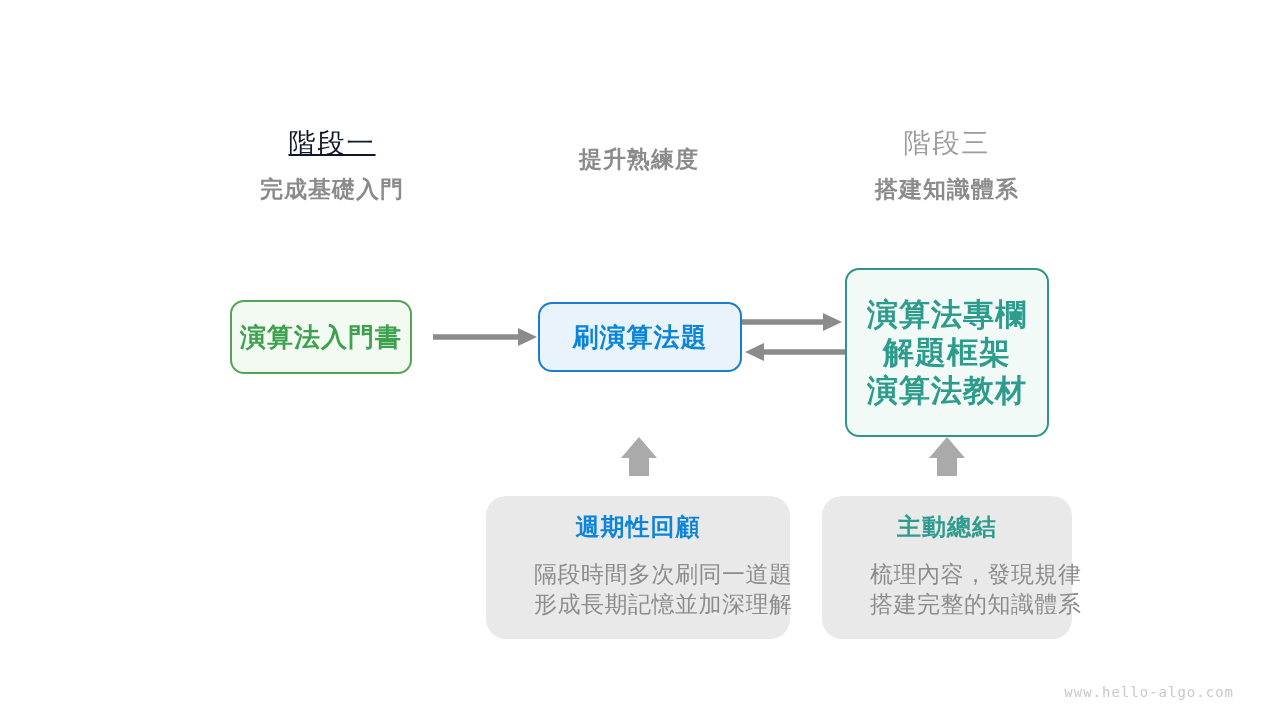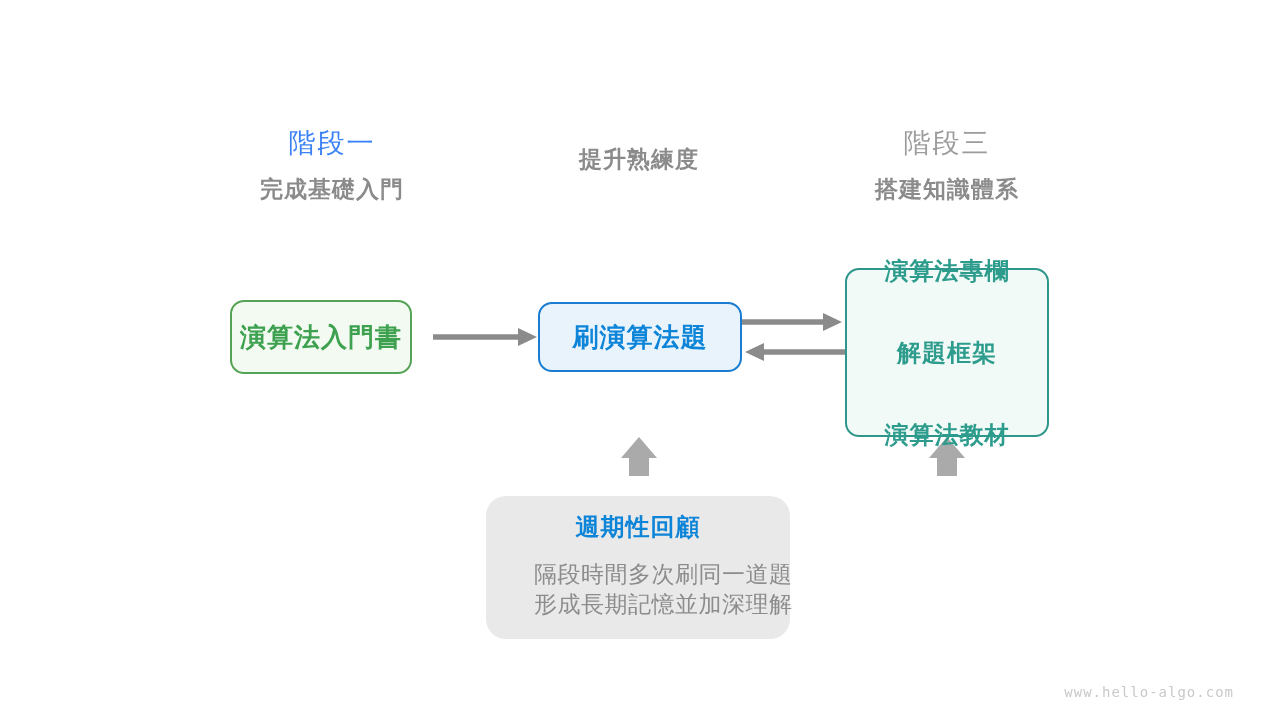--- a/index.html
+++ b/index.html
@@ -45,21 +45,21 @@
     border-radius: 14px;
     display: flex;
     flex-direction: column;
     align-items: center;
     justify-content: center;
     font-weight: 700;
     letter-spacing: 1px;
   }
   .flow-box.b1 { left: 230px; top: 300px; width: 182px; height: 74px; font-size: 26px; }
   .flow-box.b2 { left: 538px; top: 302px; width: 204px; height: 70px; font-size: 26px; }
-  .flow-box.b3 { left: 845px; top: 268px; width: 204px; height: 169px; font-size: 24px; gap: 44px; }
+  .flow-box.b3 { left: 845px; top: 268px; width: 204px; height: 169px; font-size: 31px; }
   .flow-box .box-line { line-height: 38px; white-space: nowrap; }
   .flow-box.b1 .box-line, .flow-box.b2 .box-line { line-height: 34px; }
 
   
   svg.arrows {
     position: absolute;
     left: 0; top: 0;
     width: 1280px;
     height: 720px;
     pointer-events: none;
@@ -99,21 +99,21 @@
     font-size: 14px;
     letter-spacing: 1px;
   }
 </style>
 </head>
 <body>
 
 <div class="canvas">
 
   <div class="stage-header s1">
-    <div class="stage-title" style="color: #3b82f6;">階段一</div>
+    <div class="stage-title" style="color: #0f172a; text-decoration: underline;">階段一</div>
     <div class="stage-subtitle" style="color: rgb(139, 139, 139);">完成基礎入門</div>
   </div>
   <div class="stage-header s2">
     <div class="stage-subtitle" style="color: rgb(139, 139, 139);">提升熟練度</div>
   </div>
   <div class="stage-header s3">
     <div class="stage-title" style="color: rgb(156, 156, 156);">階段三</div>
     <div class="stage-subtitle" style="color: rgb(139, 139, 139);">搭建知識體系</div>
   </div>
 
@@ -148,16 +148,23 @@
   </div>
 
   <div class="note-box n1" style="background-color: rgb(233, 233, 233);">
     <div class="note-title" style="color: rgb(12, 132, 216);">週期性回顧</div>
     <div class="note-body" style="color: rgb(140, 140, 140);">
       <div class="note-line">隔段時間多次刷同一道題</div>
       <div class="note-line">形成長期記憶並加深理解</div>
     </div>
   </div>
 
+  <div class="note-box n2" style="background-color: rgb(233, 233, 233);">
+    <div class="note-title" style="color: rgb(45, 156, 140);">主動總結</div>
+    <div class="note-body" style="color: rgb(140, 140, 140);">
+      <div class="note-line">梳理內容，發現規律</div>
+      <div class="note-line">搭建完整的知識體系</div>
+    </div>
+  </div>
 
   <div class="watermark" style="color: rgb(201, 201, 201);">www.hello-algo.com</div>
 
 </div>
 
 </body></html>

